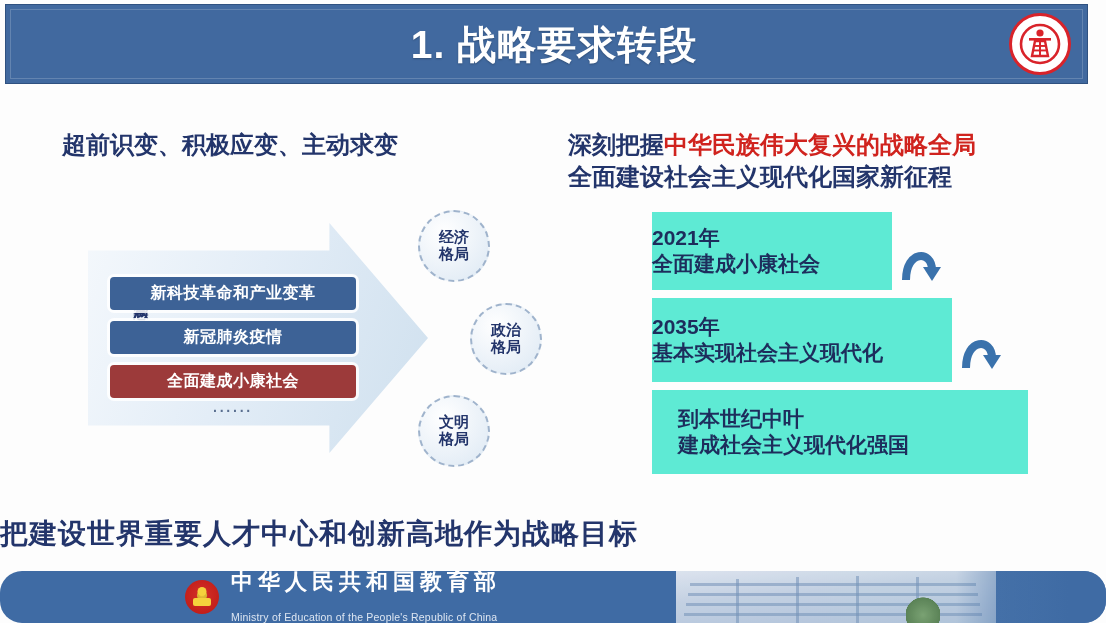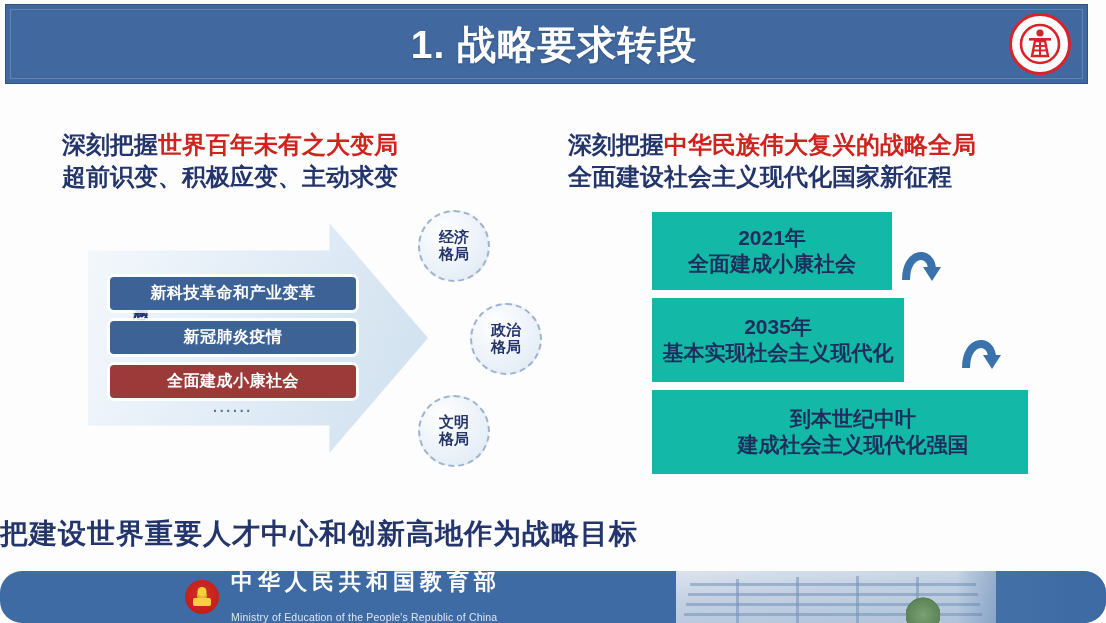--- a/index.html
+++ b/index.html
@@ -85,29 +85,29 @@
     box-sizing:border-box;
   }
   #circle-0{left:358px;top:5px;}
   #circle-1{left:410px;top:98px;}
   #circle-2{left:358px;top:190px;}
 
   
   .right-panel{position:absolute;left:560px;top:208px;width:540px;height:270px;}
   .goal-box{
     position:absolute;
-    background:#14b8a6;
+    background:#5eead4;
     color:#1d2d5c;
-    display:flex;flex-direction:column;align-items:center;justify-content:center;
+    display:flex;flex-direction:column;justify-content:center;
     font-weight:bold;line-height:1.25;
   }
   .goal-box .ln1{font-size:21px;}
   .goal-box .ln2{font-size:21px;}
   #goal-0{left:92px;top:4px;width:240px;height:78px;}
-  #goal-1{left:92px;top:90px;width:252px;height:84px;}
+  #goal-1{left:92px;top:90px;width:300px;height:84px;}
   #goal-2{left:92px;top:182px;width:350px;height:84px;padding-left:26px;}
 
   .curve-arrow{position:absolute;width:48px;height:44px;}
   #curve-0{left:340px;top:30px;}
   #curve-1{left:400px;top:118px;}
 
   
   .bottom-statement{
     position:absolute;left:0;top:515px;width:1106px;text-align:left;
     font-size:28px;font-weight:bold;color:#23356b;letter-spacing:1px;
@@ -175,23 +175,20 @@
         <rect x="11" y="16" width="22" height="2.6" fill="#d9232a"></rect>
         <path d="M17 19 L14 34 L30 34 L27 19 Z" fill="none" stroke="#d9232a" stroke-width="2.4"></path>
         <rect x="15.5" y="23" width="13" height="1.9" fill="#d9232a"></rect>
         <rect x="14.8" y="27.5" width="14.4" height="1.9" fill="#d9232a"></rect>
         <rect x="21" y="19" width="2" height="15" fill="#d9232a"></rect>
       </svg>
     </div>
   </div>
 
   <div class="heading" id="heading-left">
-    <div>
-      <span class="nv">深刻把握</span><span class="rd">世界百年未有之大变局</span>
-    </div>
     <div class="nv">超前识变、积极应变、主动求变</div>
   </div>
 
   <div class="heading" id="heading-right">
     <div>
       <span class="nv">深刻把握</span><span class="rd">中华民族伟大复兴的战略全局</span>
     </div>
     <div class="nv">全面建设社会主义现代化国家新征程</div>
   </div>
 

